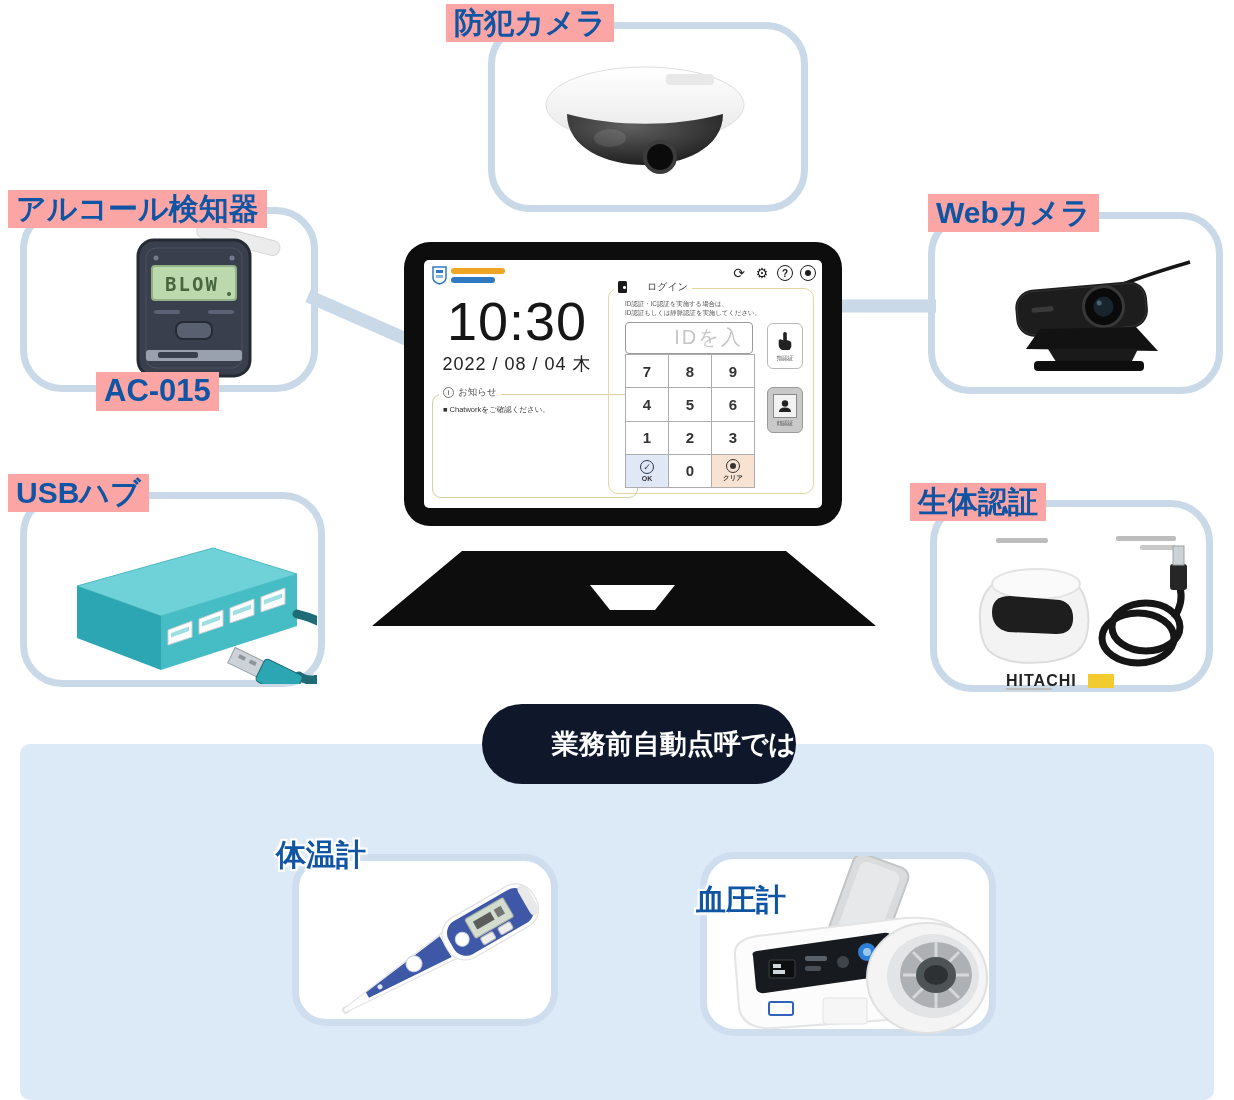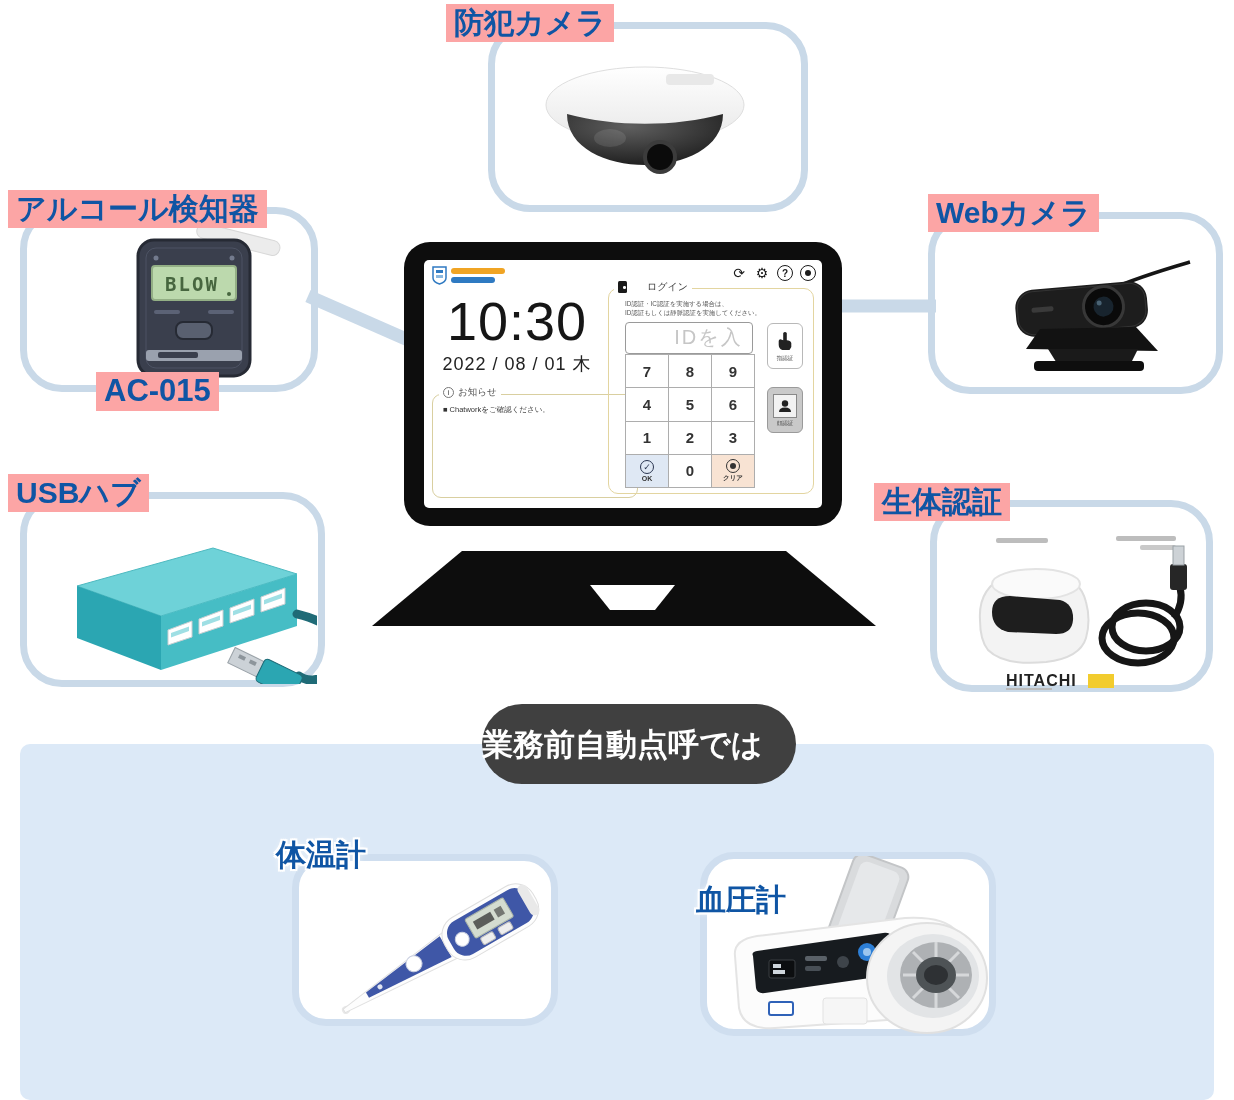--- a/index.html
+++ b/index.html
@@ -10,22 +10,22 @@
   .card{position:absolute;border:7px solid #cfdeef;border-radius:34px;background:#fff;box-sizing:border-box;z-index:1;}
   .devlabel{position:absolute;font-size:30px;font-weight:bold;color:#0f55a4;background:#fca5a5;
             padding:0 8px;line-height:1.25;white-space:nowrap;z-index:5;}
   .devlabel.halo{background:transparent;
       text-shadow:-2px 0 0 #fff,2px 0 0 #fff,0 -2px 0 #fff,0 2px 0 #fff,
                   -2px -2px 0 #fff,2px 2px 0 #fff,-2px 2px 0 #fff,2px -2px 0 #fff,0 0 6px #fff;}
   .devart{position:absolute;z-index:2;}
   .overlay{position:absolute;left:0;top:0;z-index:2;pointer-events:none;}
   
   .bluepanel{position:absolute;left:20px;top:744px;width:1194px;height:356px;background:#dce9f7;border-radius:10px;z-index:0;}
-  .badge{position:absolute;left:482px;top:704px;width:314px;height:80px;background:#404040;border-radius:40px;
-         color:#fff;font-weight:bold;font-size:31px;line-height:33px;text-align:left;z-index:6;
+  .badge{position:absolute;left:482px;top:704px;width:314px;height:80px;background:#0f172a;border-radius:40px;
+         color:#fff;font-weight:bold;font-size:27px;line-height:33px;text-align:right;z-index:6;
          display:flex;flex-direction:column;justify-content:center;}
   
   .monitor{position:absolute;left:404px;top:242px;width:438px;height:284px;background:#0d0d0d;border-radius:26px;z-index:3;}
   .screen{position:absolute;left:424px;top:260px;width:398px;height:248px;background:#fff;border-radius:5px;z-index:4;}
   .lapbase{position:absolute;left:355px;top:545px;width:530px;height:90px;z-index:3;}
   
   .scr-logo{position:absolute;left:8px;top:6px;display:flex;gap:4px;align-items:flex-start;}
   .logo-bars .b1{width:54px;height:6px;border-radius:3px;background:#f0a424;margin-top:2px;}
   .logo-bars .b2{width:44px;height:6px;border-radius:3px;background:#2f7ac2;margin-top:3px;}
   .scr-icons{position:absolute;top:5px;right:6px;display:flex;gap:7px;align-items:center;}
@@ -234,21 +234,21 @@
     <ellipse cx="231" cy="119" rx="12" ry="10" fill="#2e3134"></ellipse>
     <rect x="64" y="146" width="24" height="13" rx="2" fill="#ffffff" stroke="#2f62b8" stroke-width="2"></rect>
     <rect x="118" y="142" width="44" height="26" rx="3" fill="#f6f6f6" stroke="#e2e2e2"></rect>
   </svg>
 
   <div class="devlabel" style="left:446px;top:4px;">防犯カメラ</div>
   <div class="devlabel" style="left:8px;top:190px;">アルコール検知器</div>
   <div class="devlabel" style="left:96px;top:372px;font-size:31px;">AC-015</div>
   <div class="devlabel" style="left:8px;top:474px;">USBハブ</div>
   <div class="devlabel" style="left:908px;top:194px;margin-left:20px;">Webカメラ</div>
-  <div class="devlabel" style="left:874px;top:483px;">生体認証</div>
+  <div class="devlabel" style="left:910px;top:483px;">生体認証</div>
   <div class="devlabel halo" style="left:268px;top:836px;">体温計</div>
   <div class="devlabel halo" style="left:688px;top:834px;margin-top:47px;">血圧計</div>
 
   <div class="badge">
     <div>業務前自動点呼では</div>
   </div>
 
   <div class="monitor"></div>
   <svg class="lapbase" viewBox="0 0 530 90">
     <polygon points="107,6 431,6 521,81 17,81" fill="#0d0d0d"></polygon>
@@ -272,21 +272,21 @@
       <div class="sicon">⟳</div>
       <div class="sicon">⚙</div>
       <div class="sicon ring">?</div>
       <div class="sicon ring">
           <span class="dot"></span>
         </div>
     </div>
 
     <div class="clockbox">
       <div class="clock">10:30</div>
-      <div class="dateline">2022 / 08 / 01 木</div>
+      <div class="dateline">2022 / 08 / 04 木</div>
     </div>
 
     <div class="notice">
       <div class="notice-hd">
         <span class="info-ic">i</span>
         <span>お知らせ</span>
       </div>
       <div class="notice-item">■ Chatworkをご確認ください。</div>
     </div>
 

